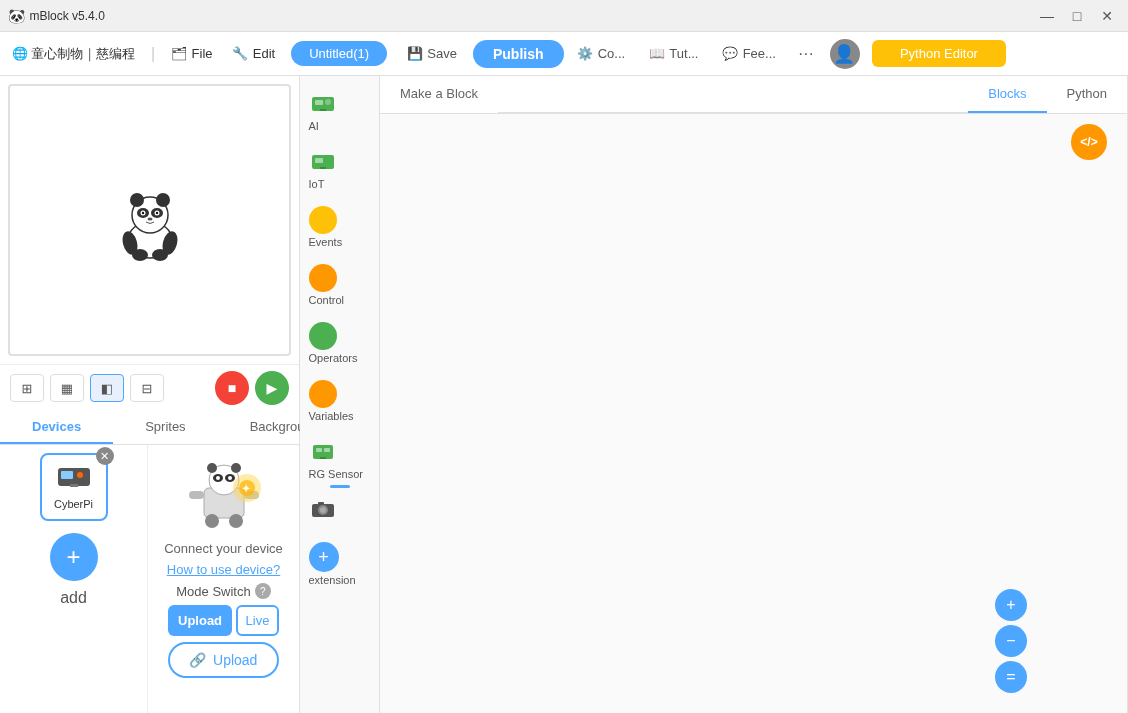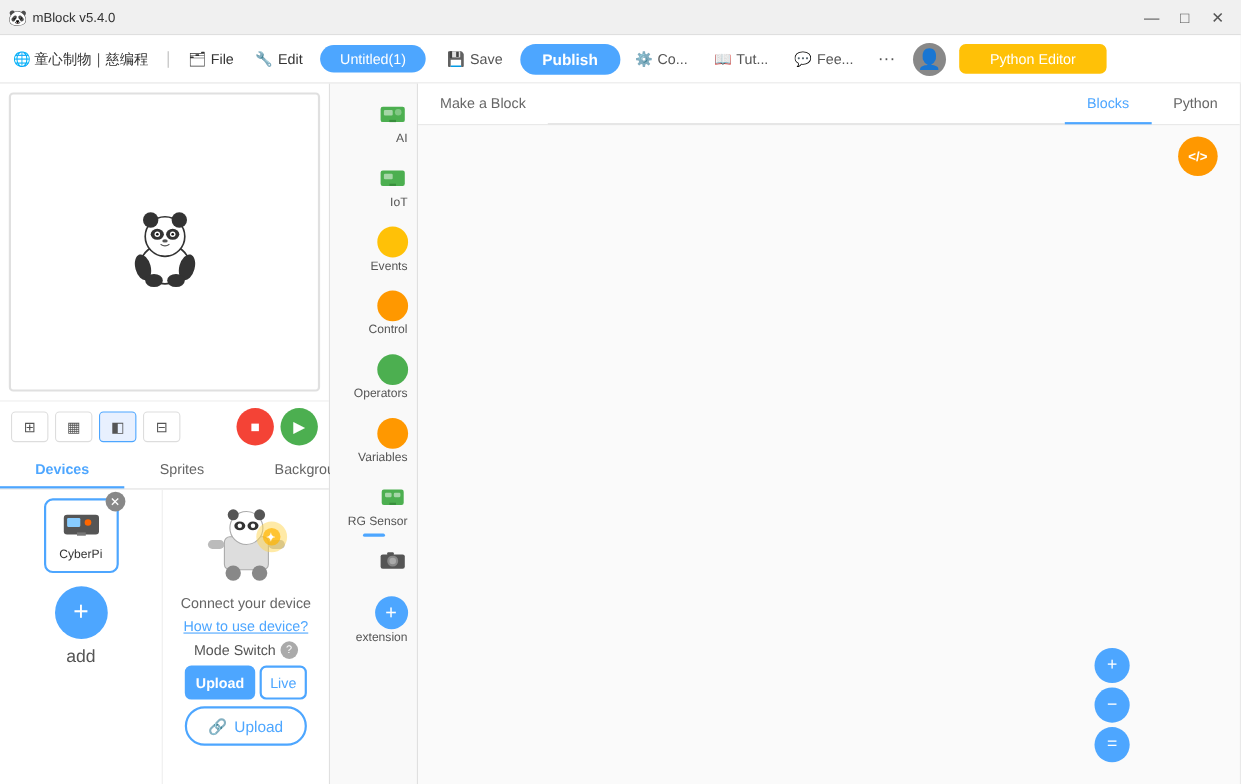--- a/index.html
+++ b/index.html
@@ -301,21 +301,21 @@
       color: #666;
     }
     .how-to-link {
       font-size: 13px;
       color: #4da6ff;
       text-decoration: underline;
       cursor: pointer;
     }
     .mode-switch-row {
       display: flex;
-      align-items: flex-start;
+      align-items: center;
       gap: 4px;
       font-size: 13px;
       color: #555;
     }
     .info-icon {
       width: 16px;
       height: 16px;
       border-radius: 50%;
       background: #aaa;
       color: white;
@@ -376,21 +376,21 @@
       overflow-y: auto;
       display: flex;
       flex-direction: column;
       align-items: center;
       padding: 8px 0;
       gap: 4px;
     }
     .palette-item {
       display: flex;
       flex-direction: column;
-      align-items: flex-end;
+      align-items: flex-start;
       cursor: pointer;
       padding: 6px 4px;
       border-radius: 6px;
       width: 70px;
       gap: 2px;
     }
     .palette-dot {
       width: 28px;
       height: 28px;
       border-radius: 50%;

